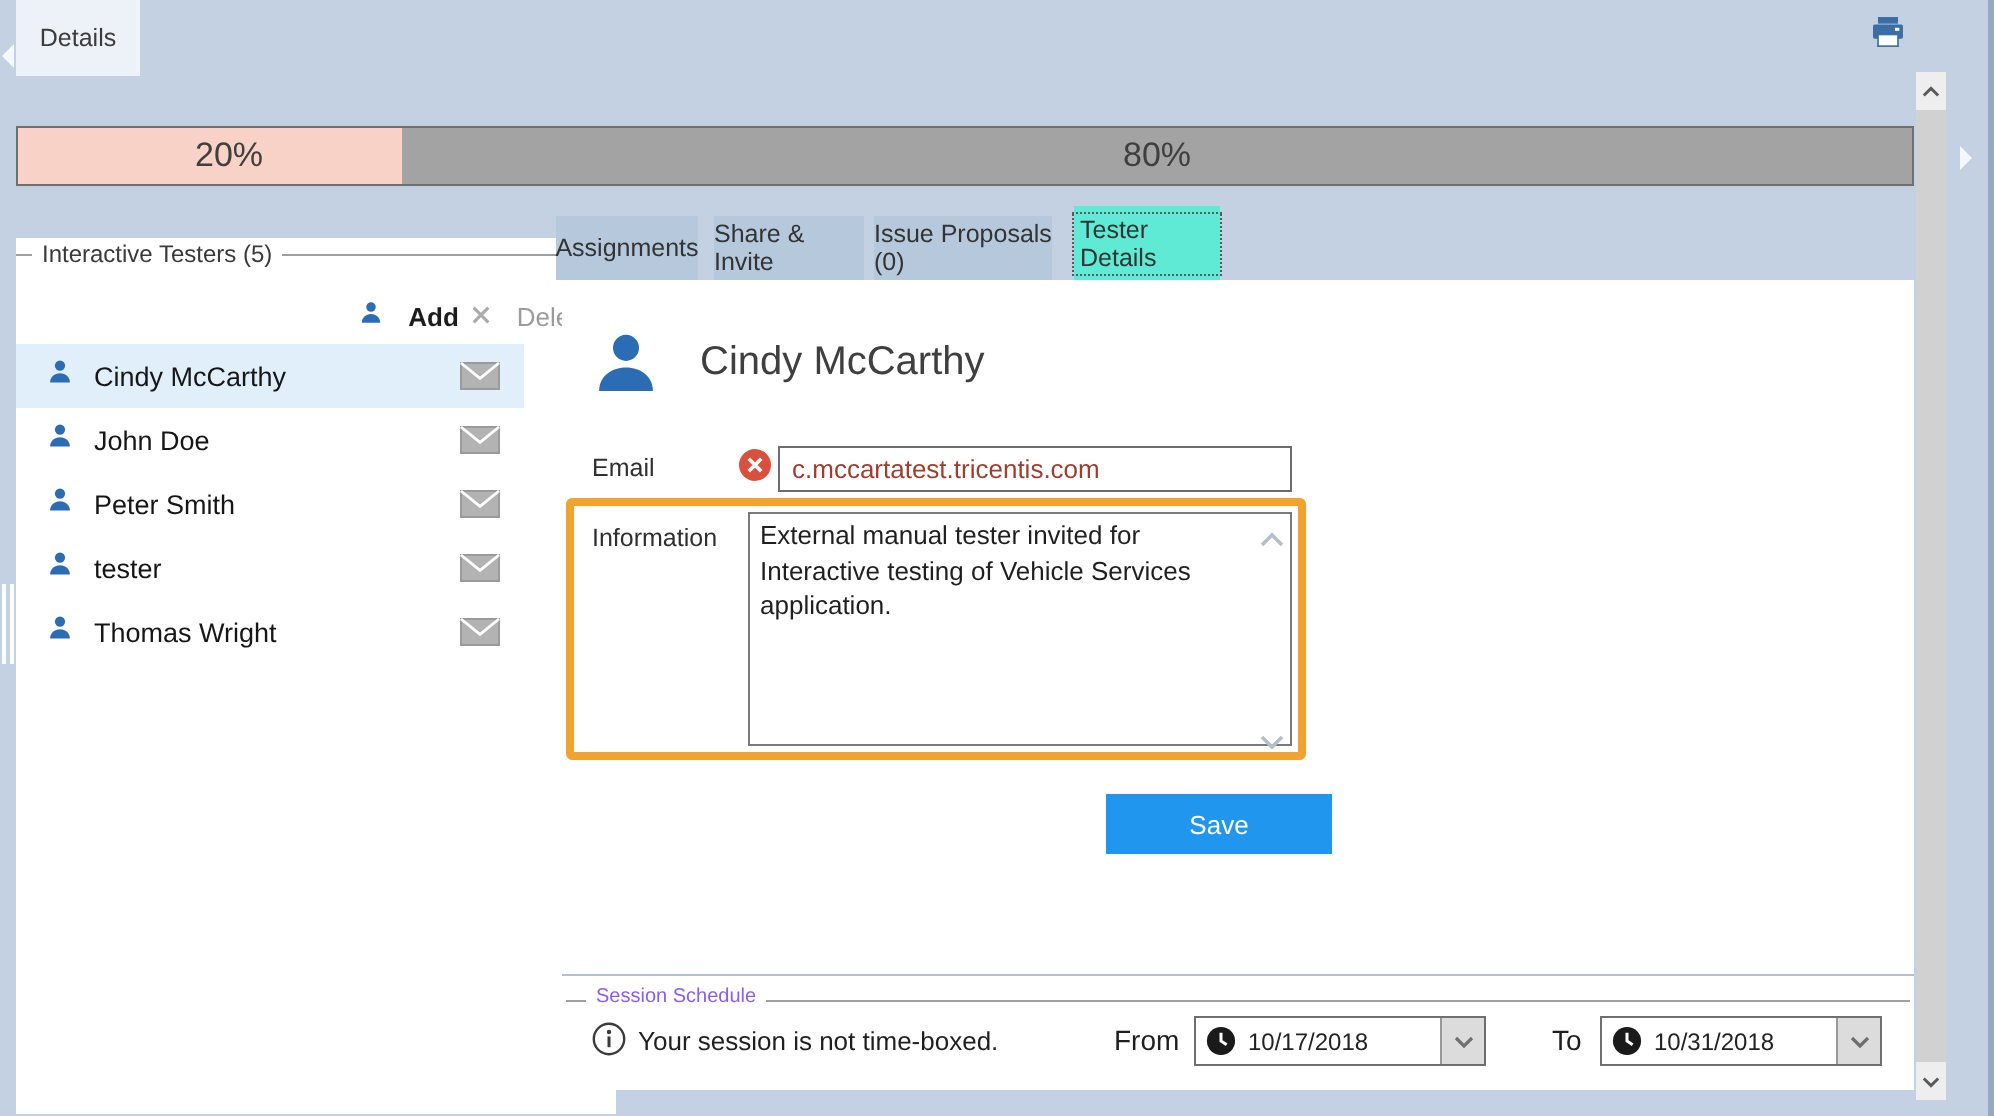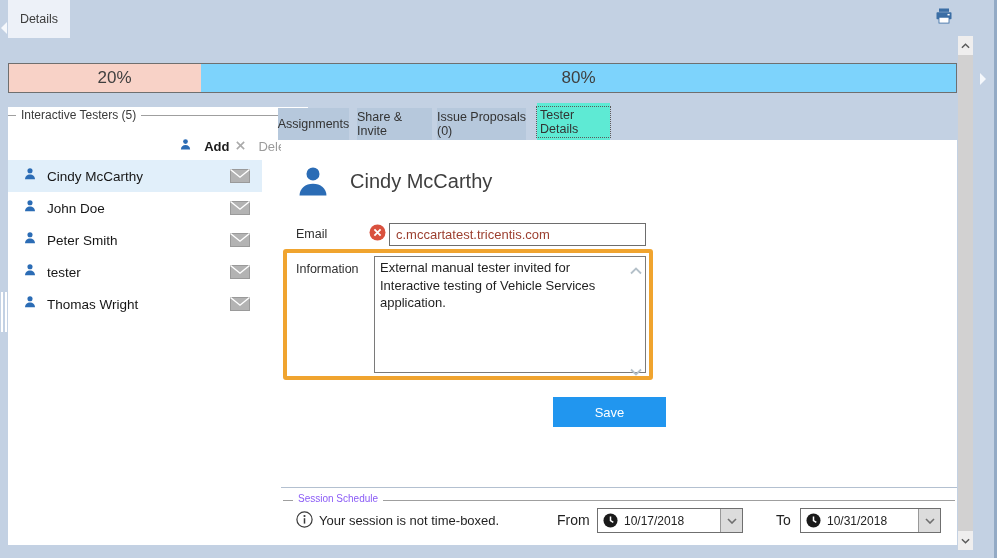--- a/index.html
+++ b/index.html
@@ -13,29 +13,29 @@
   .collapse-left { position:absolute; left:0; top:21px; width:8px; height:14px; }
   .collapse-right { position:absolute; left:979px; top:72px; width:8px; height:14px; }
   .printer-btn { position:absolute; left:933px; top:7px; width:22px; height:22px; display:flex; align-items:center; justify-content:center; }
   .right-edge { position:absolute; right:0; top:0; width:3px; height:558px; background:#93aac5; }
 
   
   .progress { position:absolute; left:8px; top:63px; width:949px; height:30px; background:#ededed; border:1px solid #6f6f6f; }
   .progress .seg { position:absolute; top:0; height:28px; display:flex; align-items:center; justify-content:center;
     font-size:17px; color:#3f3f3f; }
   .seg-pink { left:0; width:212px; background:#f8d2c7; border-right:1px solid #6f6f6f; }
-  .seg-gray { left:192px; right:0; background:#7dd3fc; }
+  .seg-gray { left:192px; right:0; background:#a3a3a3; }
 
   
   .vscroll { position:absolute; left:958px; top:36px; width:15px; height:514px; background:#d2d1d1; }
   .vscroll .sbtn { position:absolute; left:0; width:15px; height:19px; background:#efeeee; display:flex; align-items:center; justify-content:center; }
   .vscroll .sbtn.up { top:0; } .vscroll .sbtn.down { bottom:0; }
 
   
-  .testers { position:absolute; left:8px; top:107px; width:300px; height:438px; background:#fff; }
+  .testers { position:absolute; left:8px; top:119px; width:300px; height:438px; background:#fff; }
   .group-line { position:absolute; height:1px; background:#9f9f9f; }
   .testers .group-line { top:8px; left:0; right:2px; }
   .group-label { position:absolute; background:#fff; padding:0 5px; font-size:12px; color:#3a3a3a; white-space:nowrap; }
   .testers .group-label { top:1px; left:8px; }
   .toolbar { position:absolute; top:28px; right:12px; height:22px; display:flex; align-items:center; gap:6px; }
   .tool-btn { display:flex; align-items:center; gap:12px; font-size:13px; }
   .tool-btn.add { color:#1c1c1c; font-weight:bold; }
   .tool-btn.delete { color:#9b9b9b; }
   .tester-row { position:absolute; left:0; width:254px; height:32px; display:flex; align-items:center; padding-left:15px; }
   .tester-row.selected { background:#e1effa; }

